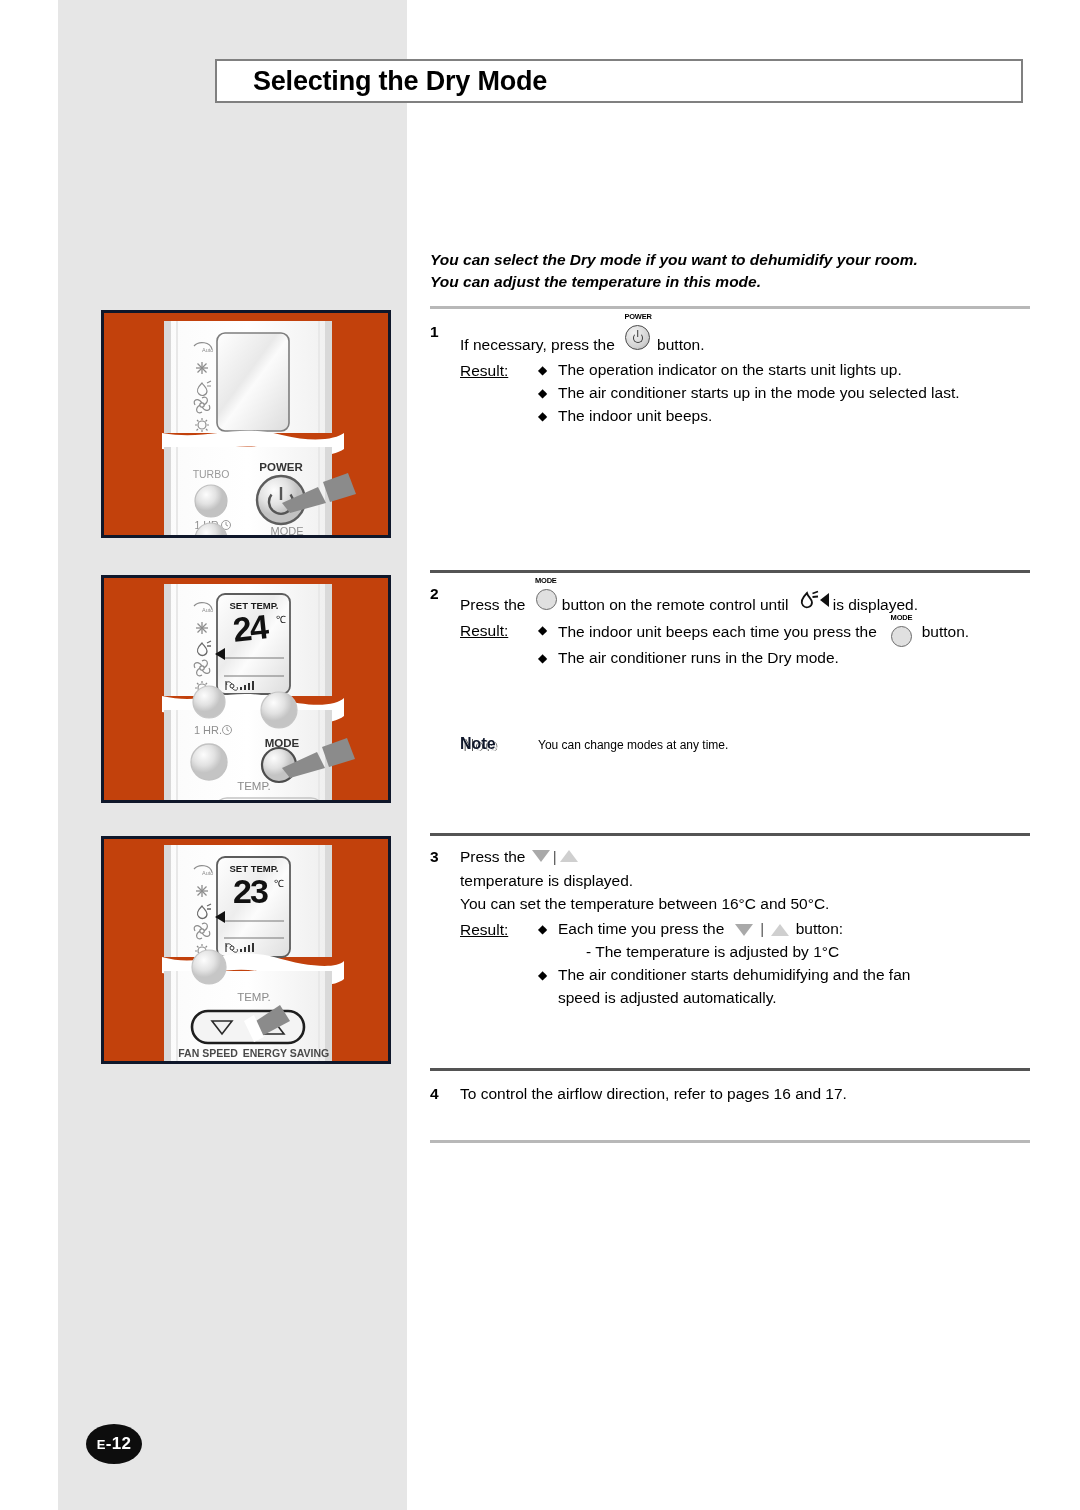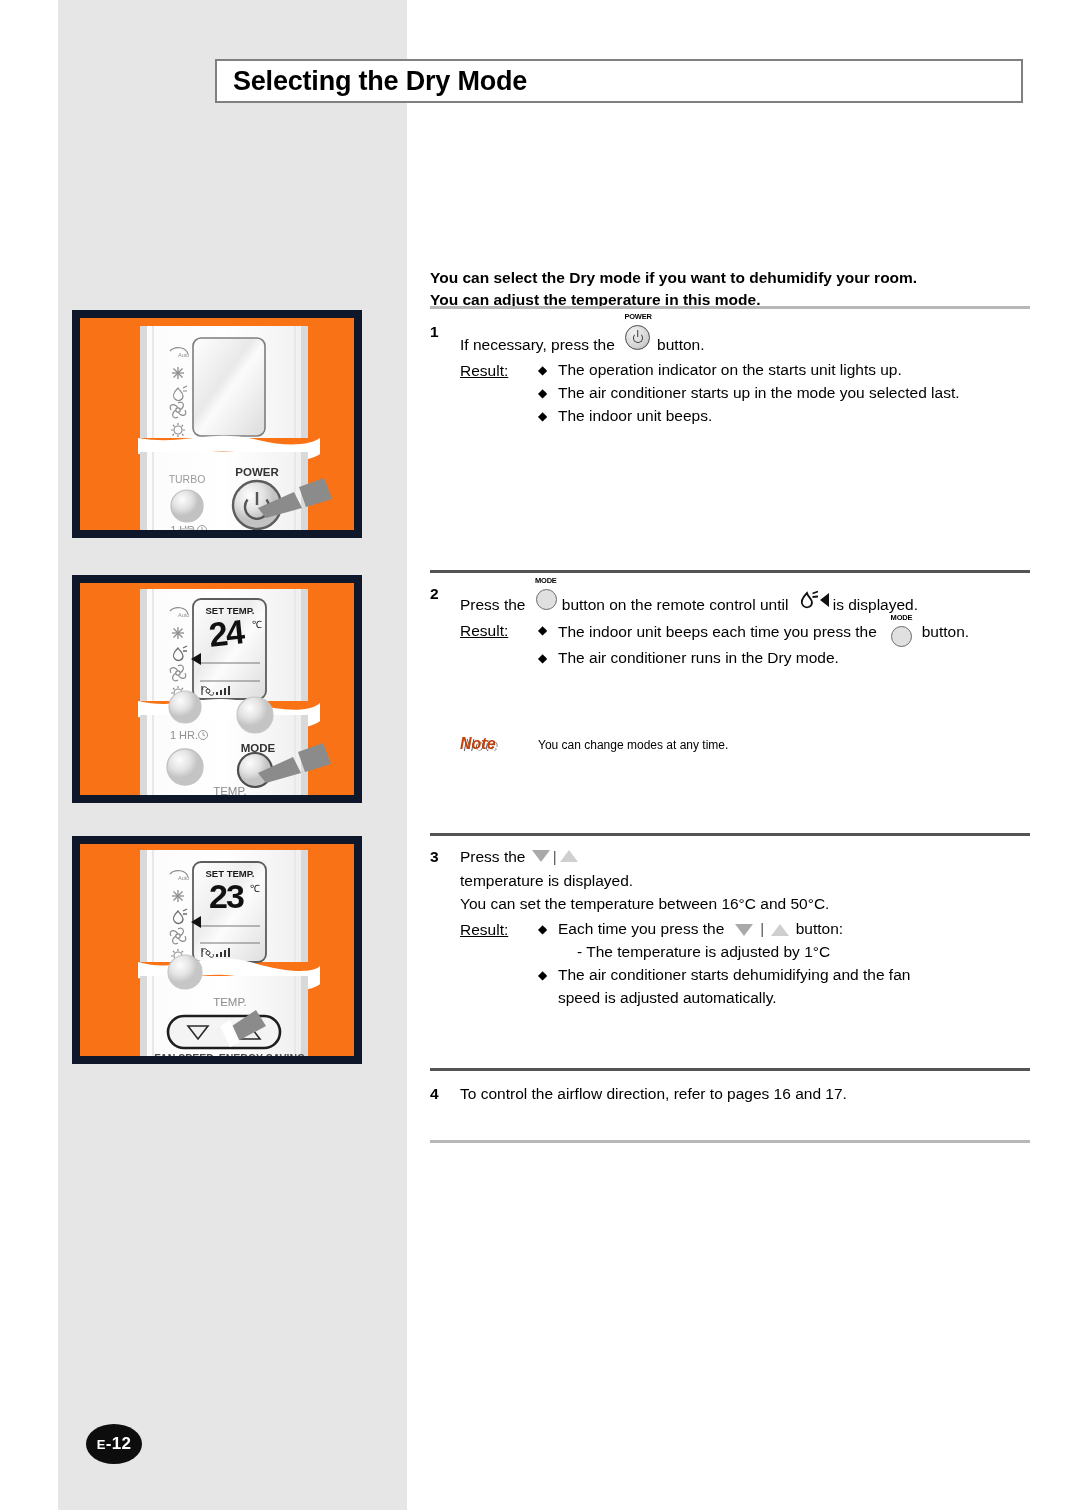--- a/index.html
+++ b/index.html
@@ -14,55 +14,55 @@
     position:absolute;left:86px;top:1424px;width:56px;height:40px;border-radius:50%;
     background:#0d0d0d;color:#ffffff;display:flex;align-items:center;justify-content:center;
     font-size:17px;font-weight:700;letter-spacing:.3px;
   }
   .page-badge .e{font-size:13px;}
 
   
   .title-box{
     position:absolute;left:215px;top:59px;width:808px;height:44px;
     background:#ffffff;border:2px solid #808080;box-sizing:border-box;
-    display:flex;align-items:center;
+    display:flex;align-items:center;padding-left:20px;
   }
   .title-box h1{
     margin:0;padding-left:16px;font-size:27px;font-weight:700;color:#000;
     letter-spacing:-0.2px;
   }
 
   
   .content{position:absolute;left:430px;top:0;width:600px;}
   .intro{
-    position:absolute;top:267px;left:0;width:605px;
-    font-weight:700;font-size:15.5px;line-height:1.42;color:#000;
+    position:absolute;top:249px;left:0;width:605px;
+    font-style:italic;font-weight:700;font-size:15.5px;line-height:1.42;color:#000;
   }
   .rule{position:absolute;left:0;height:3px;width:600px;}
   .rule.light{background:#b8b8b8;height:3px;}
   .rule.dark{background:#545454;height:3px;}
 
   .step{position:absolute;left:0;width:605px;color:#000;}
   .step-row{display:flex;align-items:flex-start;}
   .step-num{width:30px;flex:0 0 30px;font-weight:700;font-size:15.5px;line-height:1.5;}
   .step-body{flex:1;font-size:15.5px;line-height:1.5;}
   .step-line{display:flex;align-items:baseline;flex-wrap:wrap;}
   .result-row{display:flex;margin-top:3px;}
   .result-label{width:78px;flex:0 0 78px;font-size:15.5px;line-height:1.55;}
   .result-label u{text-decoration:underline;}
   .result-items{flex:1;}
   .ritem{display:flex;font-size:15.5px;line-height:1.48;align-items:flex-start;}
   .dia{flex:0 0 20px;font-size:12px;line-height:1.85;}
   .ritem .rtxt{flex:1;}
-  .sub{margin-left:19px;font-size:15.5px;line-height:1.48;}
+  .sub{margin-left:28px;font-size:15.5px;line-height:1.48;}
 
   .note-row{position:absolute;display:flex;align-items:baseline;}
   .note-tag{
-    width:78px;flex:0 0 78px;font-style:italic;font-weight:700;font-size:16px;
-    color:#c2410c;text-shadow:1.5px 1.5px 0 #ffffff, 2.4px 2.4px 0 #555555;
+    width:78px;flex:0 0 78px;font-weight:700;font-size:16px;
+    color:#0f172a;text-shadow:1.5px 1.5px 0 #ffffff, 2.4px 2.4px 0 #555555;
   }
   .note-text{font-size:12px;}
 
   
   .ic{display:inline-block;vertical-align:middle;position:relative;}
   .ic-power{width:30px;height:30px;margin:0 4px;}
   .ic-power .cap{
     position:absolute;top:-9px;left:50%;transform:translateX(-50%);
     font-size:7.5px;font-weight:700;letter-spacing:-0.2px;white-space:nowrap;
   }
@@ -99,21 +99,21 @@
   }
   .ic-tri-up{
     display:inline-block;width:0;height:0;vertical-align:middle;
     border-left:9px solid transparent;border-right:9px solid transparent;
     border-bottom:12px solid #cfcfcf;margin:0 2px;
   }
   .ic-bar{display:inline-block;color:#555;font-size:15px;margin:0 1px;}
 
   
   .illu{
-    position:absolute;left:72px;background:#f97316;border:8px solid #0f172a;box-sizing:border-box;
+    position:absolute;left:101px;background:#c2410c;border:3px solid #0f172a;box-sizing:border-box;
     overflow:hidden;
   }
   .illu svg{display:block;}
 </style>
 </head>
 <body>
 
 <div class="gray-band"></div>
 
 <div class="page-badge">

